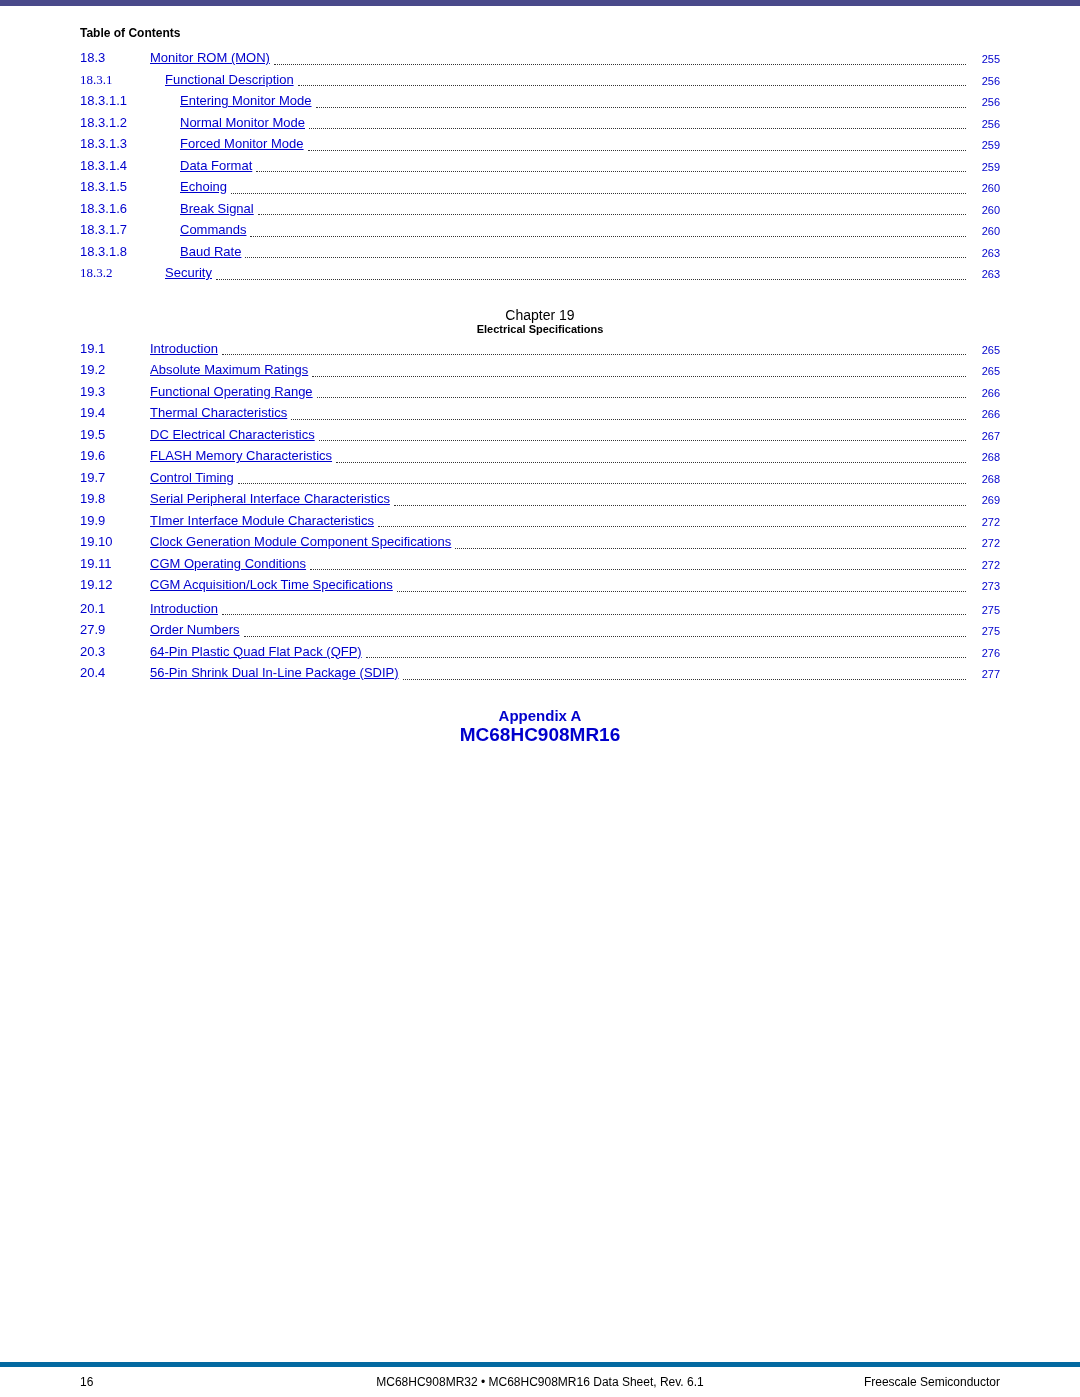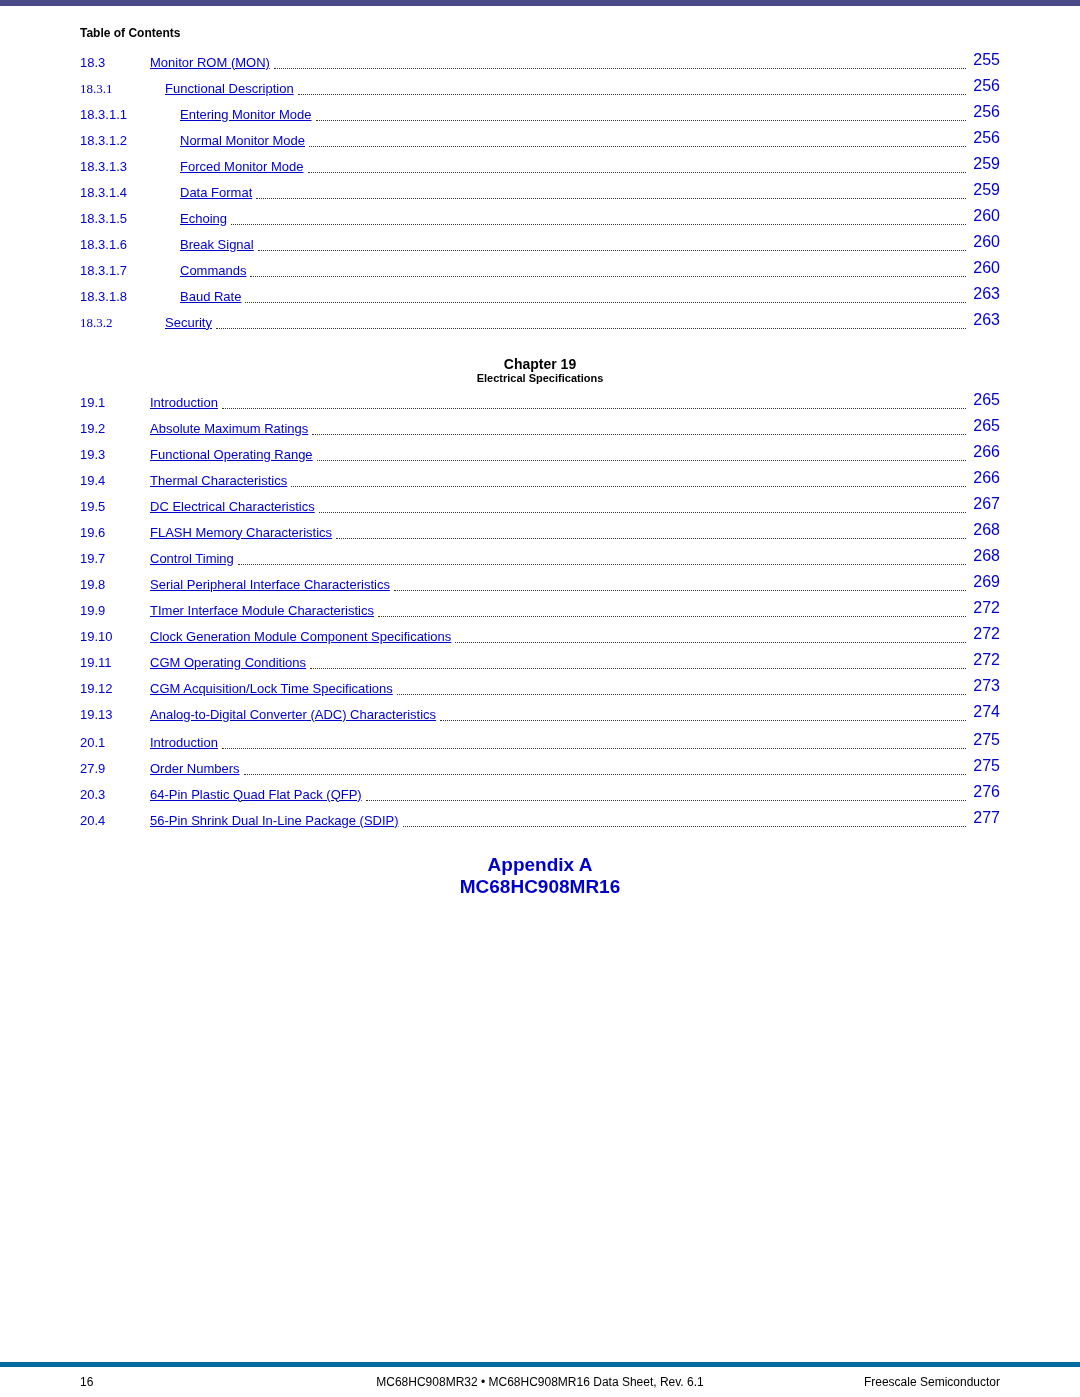--- a/index.html
+++ b/index.html
@@ -57,57 +57,57 @@
       flex: 1;
       border-bottom: 1px dotted #333;
       margin: 0 4px;
       height: 1em;
       position: relative;
       top: -3px;
     }
 
     .toc-page {
       color: #0000cc;
-      font-size: 16px;
+      font-size: 11px;
       min-width: 30px;
       text-align: right;
     }
 
     .toc-title {
       color: #0000cc;
       font-size: 13px;
       text-decoration: underline;
     }
 
     .chapter-heading {
       text-align: center;
       margin: 24px 0 4px 0;
     }
 
     .chapter-heading .chapter-label {
-      font-weight: bold;
+      font-weight: normal;
       font-size: 14px;
       color: #000;
       margin-top: 7px;
     }
 
     .chapter-heading .chapter-title {
       font-weight: bold;
       font-size: 11px;
       color: #000;
     }
 
     .appendix-heading {
       text-align: center;
       margin: 24px 0 4px 0;
     }
 
     .appendix-heading .appendix-label {
       font-weight: bold;
-      font-size: 19px;
+      font-size: 15px;
       color: #0000cc;
     }
 
     .appendix-heading .appendix-title {
       font-weight: bold;
       font-size: 19px;
       color: #0000cc;
     }
 
     .footer {
@@ -286,26 +286,20 @@
         <span class="toc-title">CGM Operating Conditions</span>
         <span class="toc-dots"></span>
         <span class="toc-page">272</span>
       </div>
       <div class="toc-entry">
         <span class="toc-number">19.12</span>
         <span class="toc-title">CGM Acquisition/Lock Time Specifications</span>
         <span class="toc-dots"></span>
         <span class="toc-page">273</span>
       </div>
-      <div class="toc-entry">
-        <span class="toc-number">19.13</span>
-        <span class="toc-title">Analog-to-Digital Converter (ADC) Characteristics</span>
-        <span class="toc-dots"></span>
-        <span class="toc-page">274</span>
-      </div>
     </div>
 
 
   <div class="section-block">
   <div class="toc-entry">
         <span class="toc-number">20.1</span>
         <span class="toc-title">Introduction</span>
         <span class="toc-dots"></span>
         <span class="toc-page">275</span>
       </div>

